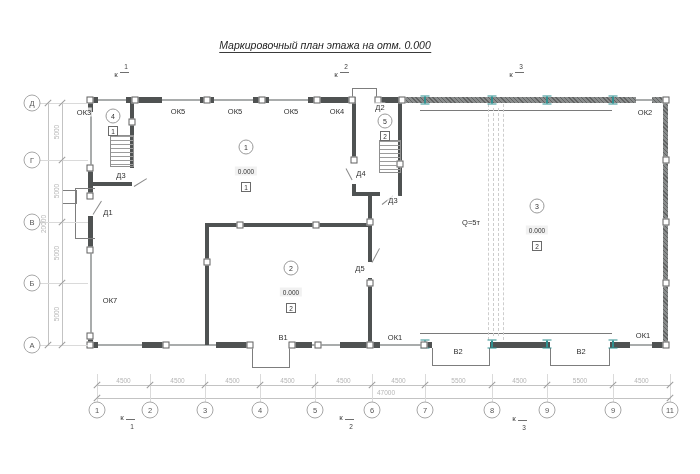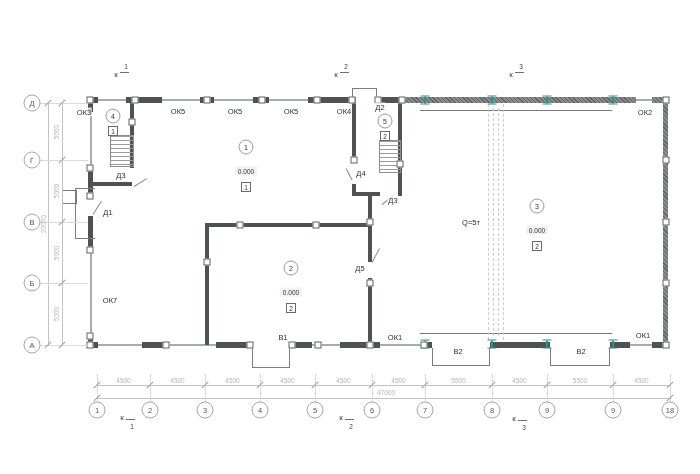--- a/index.html
+++ b/index.html
@@ -59,20 +59,21 @@
              color:#b5b5b5;white-space:nowrap;}
   .smark-k{position:absolute;transform:translate(-50%,-50%);font-size:8px;color:#3f3f3f;}
   .smark-line{position:absolute;height:1px;width:9px;background:#6f6f6f;}
   .smark-num{position:absolute;transform:translate(-50%,-50%);font-size:6.5px;color:#3f3f3f;}
 </style>
 </head>
 <body>
 
 <div class="canvas">
 
+  <div class="title">Маркировочный план этажа на отм. 0.000</div>
 
   <div class="strip-h" style="left:88px;top:99px;width:316px;"></div>
   <div class="pier-h" style="left:88px;top:97px;width:10px;"></div>
   <div class="pier-h" style="left:126px;top:97px;width:36px;"></div>
   <div class="pier-h" style="left:200px;top:97px;width:14px;"></div>
   <div class="pier-h" style="left:253px;top:97px;width:16px;"></div>
   <div class="pier-h" style="left:308px;top:97px;width:44px;"></div>
   <div class="pier-h" style="left:376px;top:97px;width:28px;"></div>
   <div class="wallh" style="left:404px;top:97px;width:232px;height:6px;"></div>
   <div class="strip-h" style="left:636px;top:99px;width:16px;"></div>
@@ -204,21 +205,21 @@
       <div class="bubble" style="left: 372px; top: 410px;">6</div>
       <div class="ext-v" style="left: 425px; top: 374px; height: 28px;"></div>
       <div class="bubble" style="left: 425px; top: 410px;">7</div>
       <div class="ext-v" style="left: 492px; top: 374px; height: 28px;"></div>
       <div class="bubble" style="left: 492px; top: 410px;">8</div>
       <div class="ext-v" style="left: 547px; top: 374px; height: 28px;"></div>
       <div class="bubble" style="left: 547px; top: 410px;">9</div>
       <div class="ext-v" style="left: 613px; top: 374px; height: 28px;"></div>
       <div class="bubble" style="left: 613px; top: 410px;">9</div>
       <div class="ext-v" style="left: 670px; top: 374px; height: 28px;"></div>
-      <div class="bubble" style="left: 670px; top: 410px;">18</div>
+      <div class="bubble" style="left: 670px; top: 410px;">11</div>
       <div class="ext-h" style="left: 40px; top: 103px; width: 48px;"></div>
       <div class="bubble" style="left: 32px; top: 103px;">Д</div>
       <div class="ext-h" style="left: 40px; top: 160px; width: 48px;"></div>
       <div class="bubble" style="left: 32px; top: 160px;">Г</div>
       <div class="ext-h" style="left: 40px; top: 222px; width: 48px;"></div>
       <div class="bubble" style="left: 32px; top: 222px;">В</div>
       <div class="ext-h" style="left: 40px; top: 283px; width: 48px;"></div>
       <div class="bubble" style="left: 32px; top: 283px;">Б</div>
       <div class="ext-h" style="left: 40px; top: 345px; width: 48px;"></div>
       <div class="bubble" style="left: 32px; top: 345px;">А</div>
@@ -259,21 +260,21 @@
       <div class="tick" style="left: 62px; top: 345px;"></div>
       <div class="dimtext-v" style="left: 43px; top: 224px;">20000</div>
       <div class="tick" style="left: 48px; top: 103px;"></div>
       <div class="tick" style="left: 48px; top: 345px;"></div>
     </div>
   <div id="gen-labels">
       <div class="olabel" style="left: 84px; top: 112px;">ОК3</div>
       <div class="olabel" style="left: 178px; top: 111px;">ОК5</div>
       <div class="olabel" style="left: 235px; top: 111px;">ОК5</div>
       <div class="olabel" style="left: 291px; top: 111px;">ОК5</div>
-      <div class="olabel" style="left: 344px; top: 111px;">ОК4</div>
+      <div class="olabel" style="left: 337px; top: 111px;">ОК4</div>
       <div class="olabel" style="left: 380px; top: 107px;">Д2</div>
       <div class="olabel" style="left: 645px; top: 112px;">ОК2</div>
       <div class="olabel" style="left: 121px; top: 175px;">Д3</div>
       <div class="olabel" style="left: 108px; top: 212px;">Д1</div>
       <div class="olabel" style="left: 361px; top: 173px;">Д4</div>
       <div class="olabel" style="left: 393px; top: 200px;">Д3</div>
       <div class="olabel" style="left: 360px; top: 268px;">Д5</div>
       <div class="olabel" style="left: 110px; top: 300px;">ОК7</div>
       <div class="olabel" style="left: 283px; top: 337px;">В1</div>
       <div class="olabel" style="left: 395px; top: 337px;">ОК1</div>

